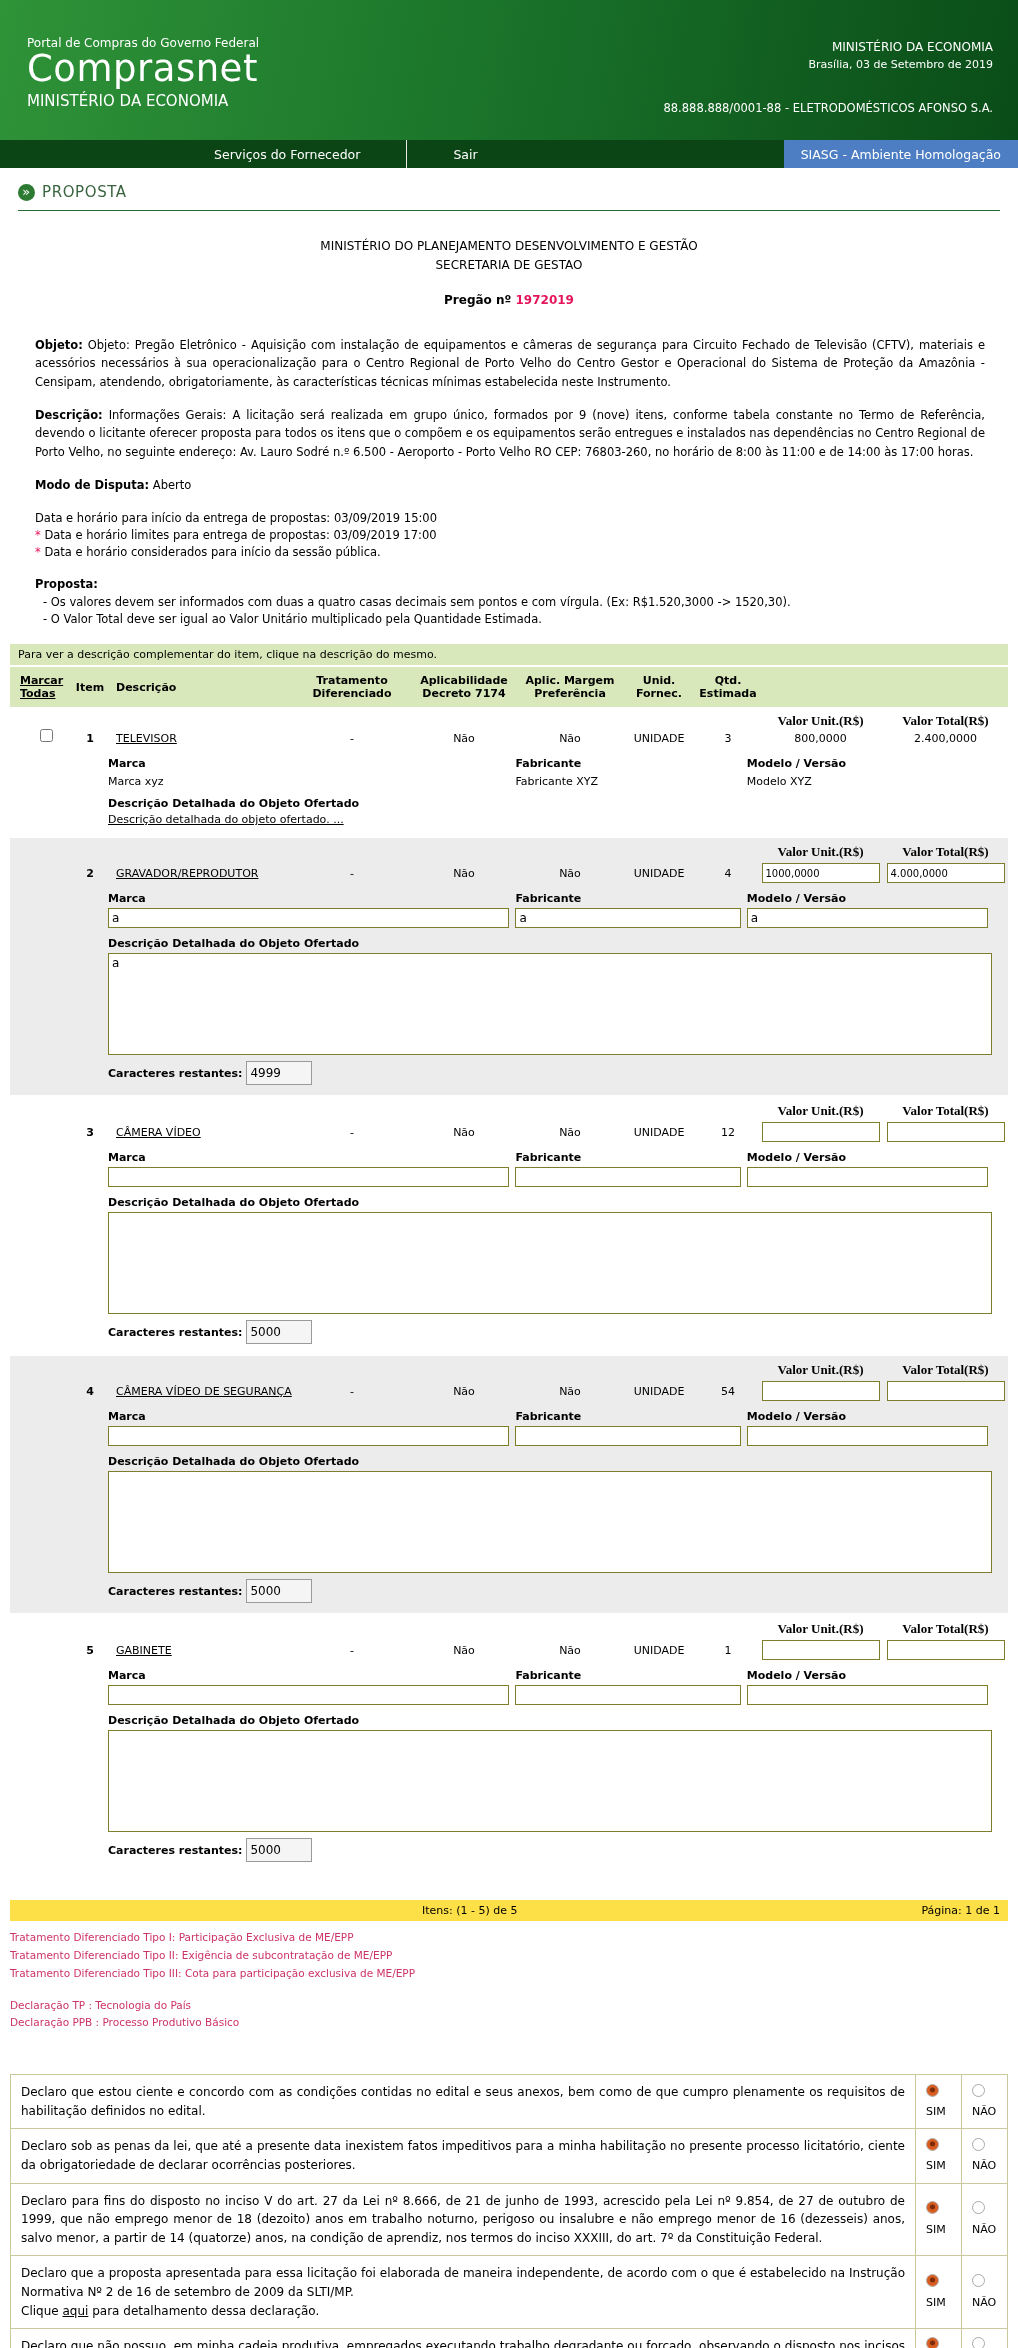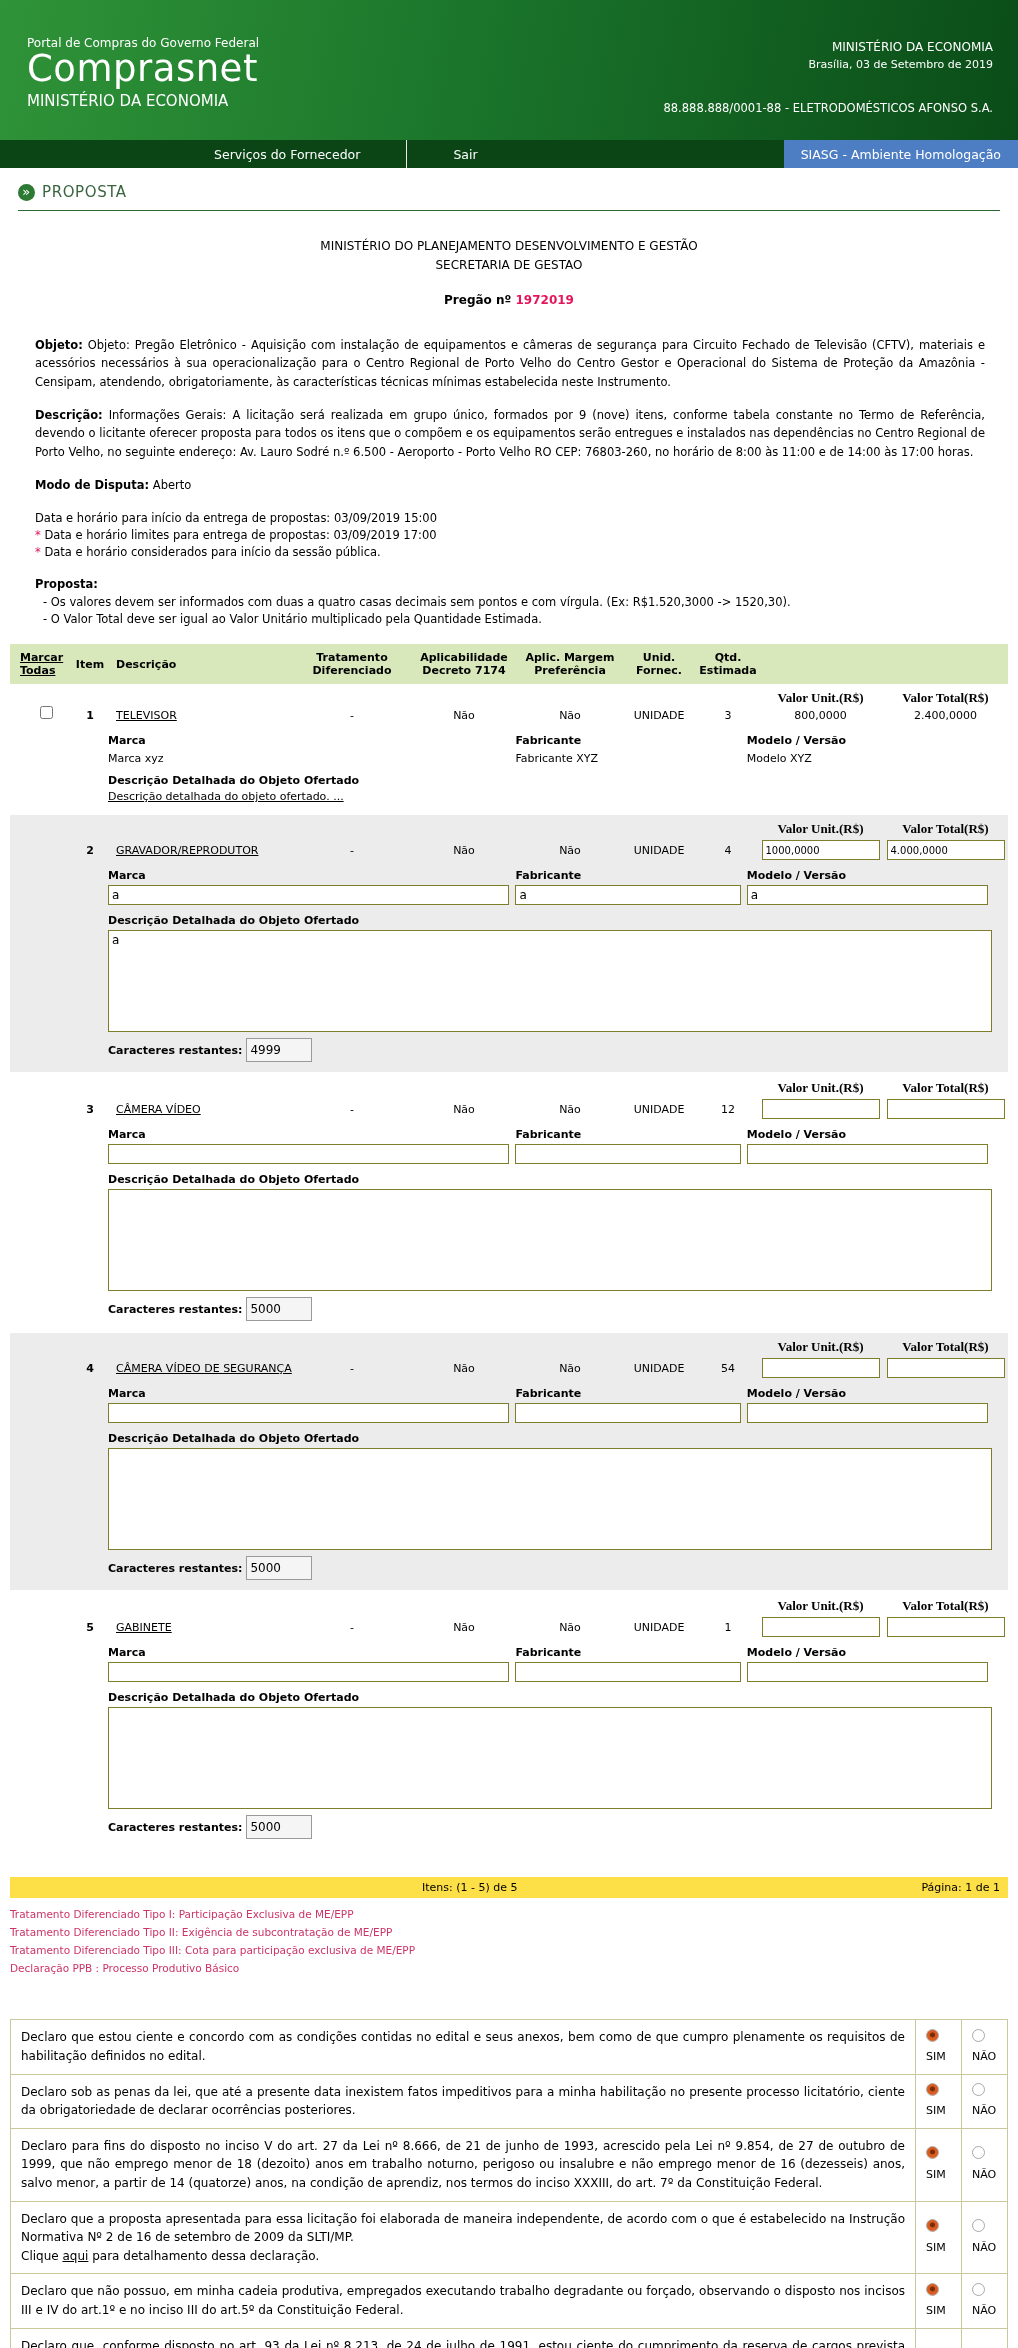--- a/index.html
+++ b/index.html
@@ -146,20 +146,21 @@
     <div><span class="red">*</span> <span>Data e horário considerados para início da sessão pública.</span></div>
   </div>
   <div class="prop-block">
     <b>Proposta:</b>
     <div class="prop-line">- Os valores devem ser informados com duas a quatro casas decimais sem pontos e com vírgula. (Ex: R$1.520,3000 -&gt; 1520,30).</div>
     <div class="prop-line">- O Valor Total deve ser igual ao Valor Unitário multiplicado pela Quantidade Estimada.</div>
   </div>
 </div>
 
 <div class="itable">
+  <div class="note-band">Para ver a descrição complementar do item, clique na descrição do mesmo.</div>
 
   <div class="head-row">
     <div class="c-cb"><span class="marcar-link">Marcar Todas</span></div>
     <div class="c-num">Item</div>
     <div class="c-desc">Descrição</div>
     <div class="c-s1">Tratamento Diferenciado</div>
     <div class="c-s2">Aplicabilidade Decreto 7174</div>
     <div class="c-s3">Aplic. Margem Preferência</div>
     <div class="c-s4">Unid. Fornec.</div>
     <div class="c-s5">Qtd. Estimada</div>
@@ -333,20 +334,21 @@
   <div class="items-footer">
     <div class="if-center">Itens: (1 - 5) de 5</div>
     <div>Página: 1 de 1</div>
   </div>
 </div>
 
 <div class="legend">
   <div>Tratamento Diferenciado Tipo I: Participação Exclusiva de ME/EPP</div>
   <div>Tratamento Diferenciado Tipo II: Exigência de subcontratação de ME/EPP</div>
   <div>Tratamento Diferenciado Tipo III: Cota para participação exclusiva de ME/EPP</div>
+  <div class="grp2">Declaração TP : Tecnologia do País</div>
   <div>Declaração PPB : Processo Produtivo Básico</div>
 </div>
 
 <table class="decl">
   <tbody>
       <tr>
     <td class="dtxt">Declaro que estou ciente e concordo com as condições contidas no edital e seus anexos, bem como de que cumpro plenamente os requisitos de habilitação definidos no edital.</td>
     <td class="dopt"><span class="radio sel"></span><span class="opt-label">SIM</span></td>
     <td class="dopt"><span class="radio"></span><span class="opt-label">NÃO</span></td>
   </tr>

